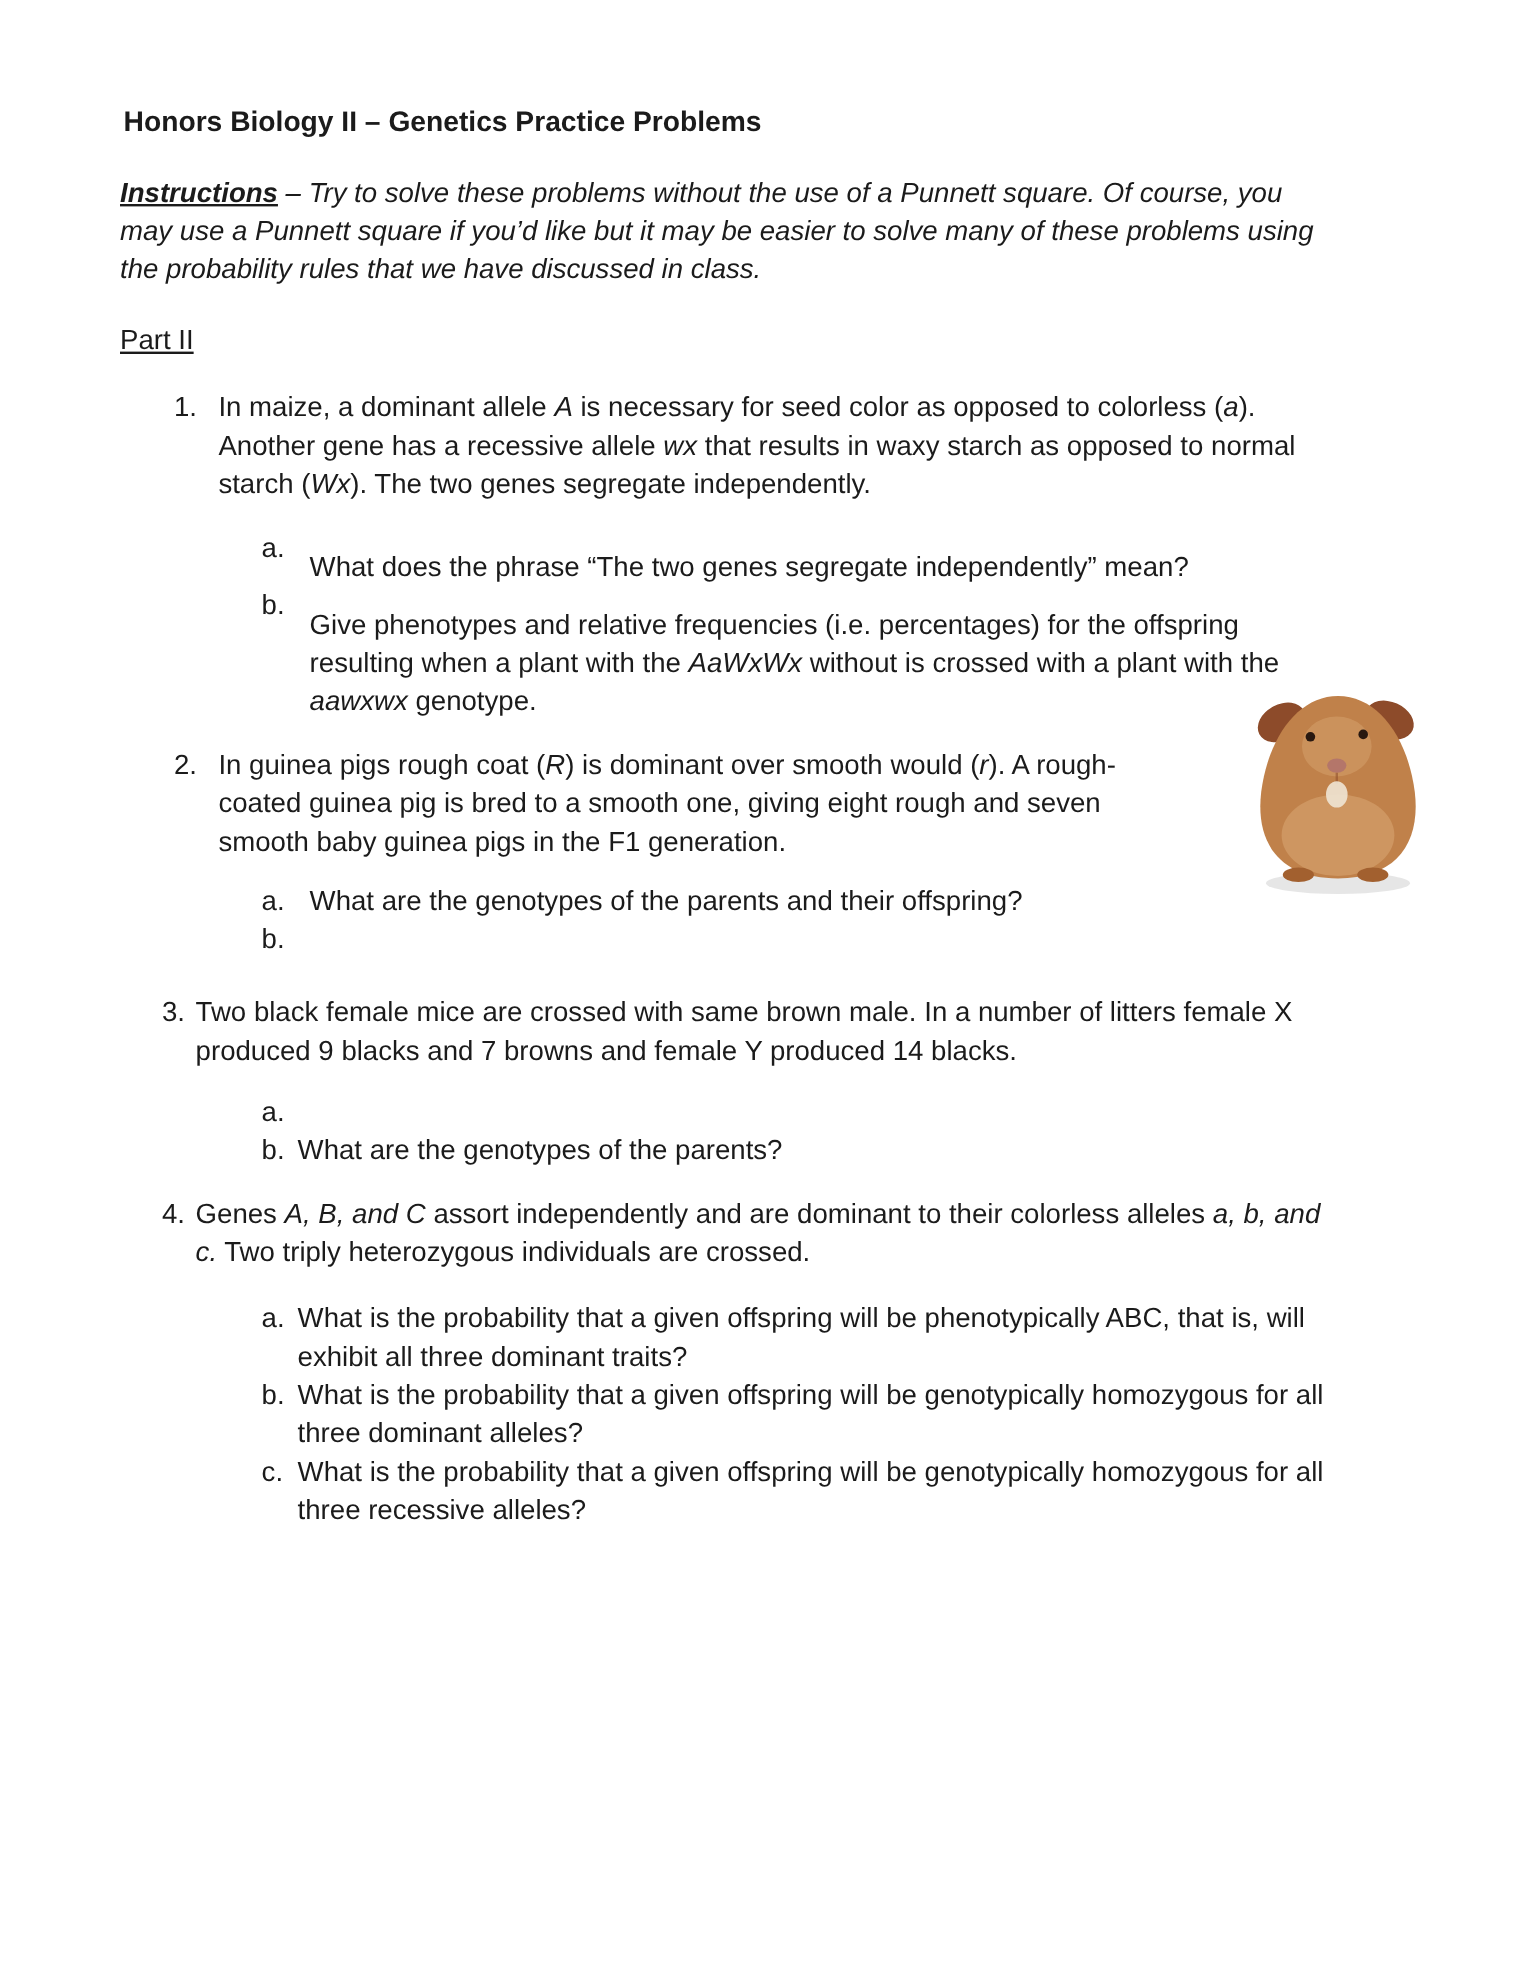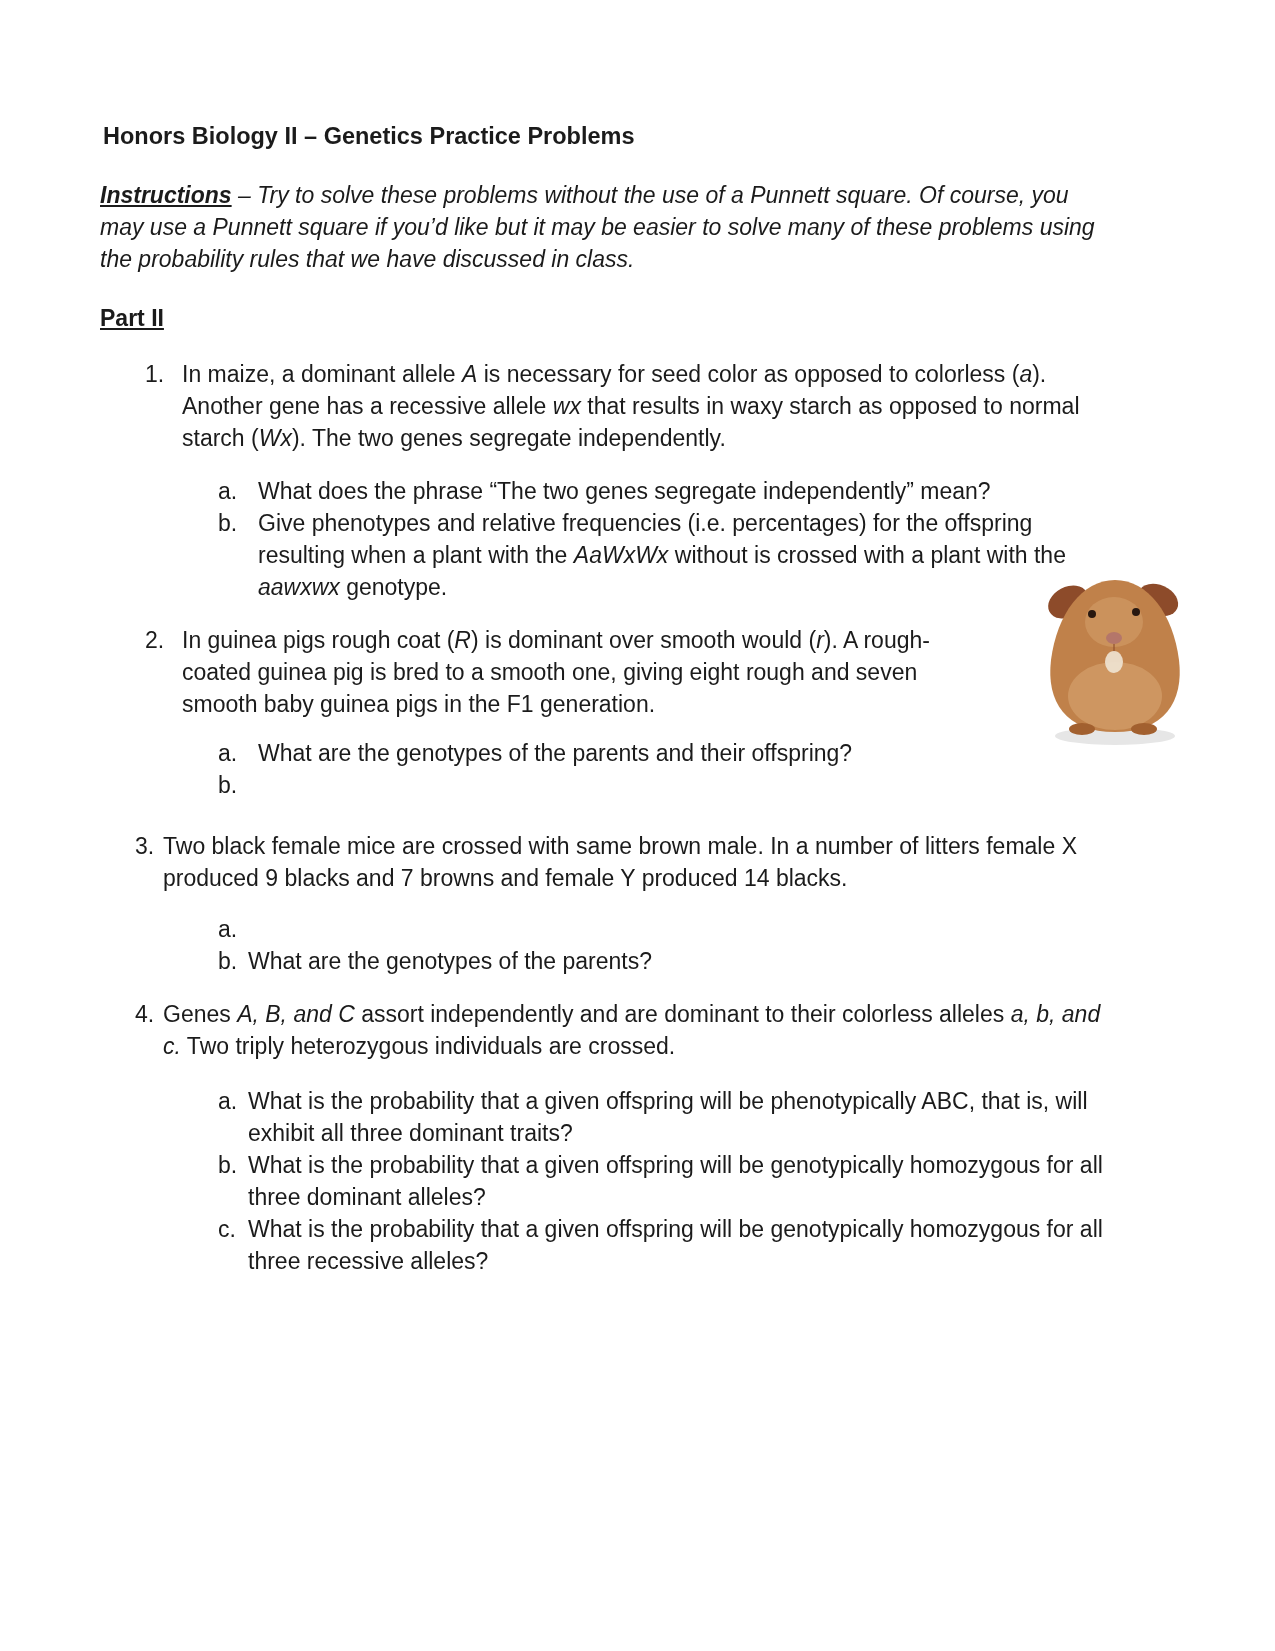--- a/index.html
+++ b/index.html
@@ -2,21 +2,21 @@
 <html><head>
 <meta charset="utf-8">
 <style>
   html,body{margin:0;padding:0;background:#ffffff;}
   .page{
     position:relative;
     width:1275px;
     height:1651px;
     background:#ffffff;
     box-sizing:border-box;
-    padding-top:120px;
+    padding-top:85px;
     font-family:"Liberation Sans","DejaVu Sans",sans-serif;
     font-size:23px;
     line-height:32px;
     color:#1b1b1b;
     overflow:hidden;
   }
   .it{font-style:italic;}
   .bd{font-weight:bold;}
   .un{text-decoration:underline;}
   .title{
@@ -26,42 +26,42 @@
     line-height:32px;
   }
   .instructions{
     margin:27px 0 0 100px;
     width:1018px;
     font-style:italic;
   }
   .part{
     margin:27px 0 0 100px;
     font-size:23px;
-    font-weight:bold;
+    font-weight:normal;
   }
   .part span{text-decoration:underline;}
   .prob{display:flex;}
   .prob .num{flex:0 0 auto;}
   .p12{margin-left:145px;}
   .p12 .num{width:37px;}
   .p34{margin-left:135px;}
   .p34 .num{width:28px;}
   .subs{margin-left:218px;}
   .sub{display:flex;}
   .sub .letter{flex:0 0 auto;}
   .s12 .letter{width:40px;}
   .s34 .letter{width:30px;}
   .m24{margin-top:24px;}
   .m21{margin-top:21px;}
   .m17{margin-top:17px;}
   .m29{margin-top:29px;}
   .m19{margin-top:19px;}
   .m23{margin-top:23px;}
   .pb1{width:940px;}
-  .sb1{width:862px;}
+  .sb1{width:862px;margin-top:16px;}
   .pb2{width:772px;}
   .sb2{width:640px;}
   .pb3{width:938px;}
   .sb3{width:880px;}
   .pb4{width:960px;}
   .sb4{width:880px;}
   .pig{
     position:absolute;
     left:1030px;
     top:560px;

